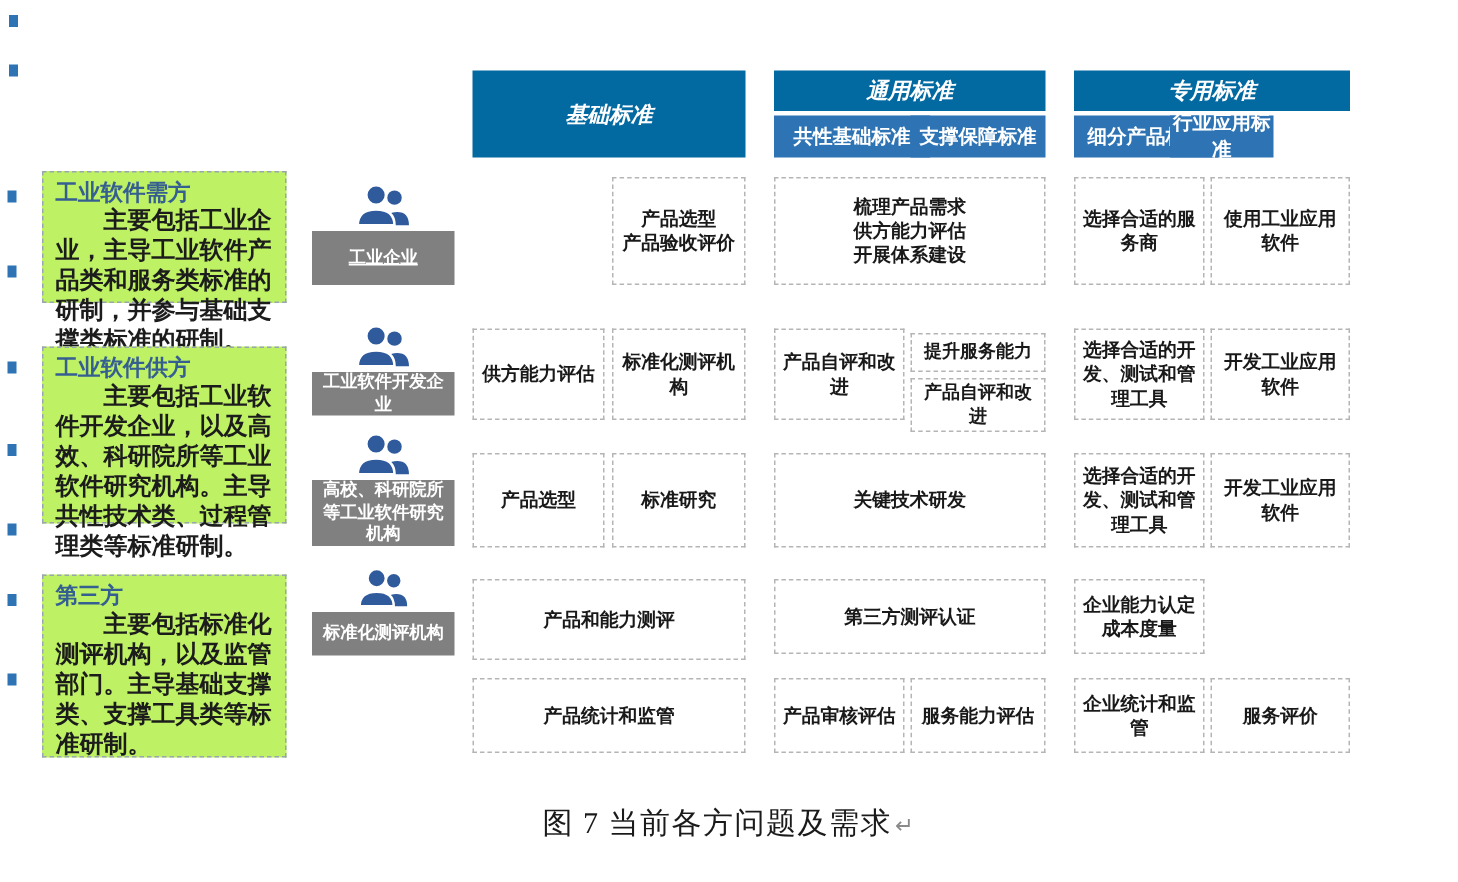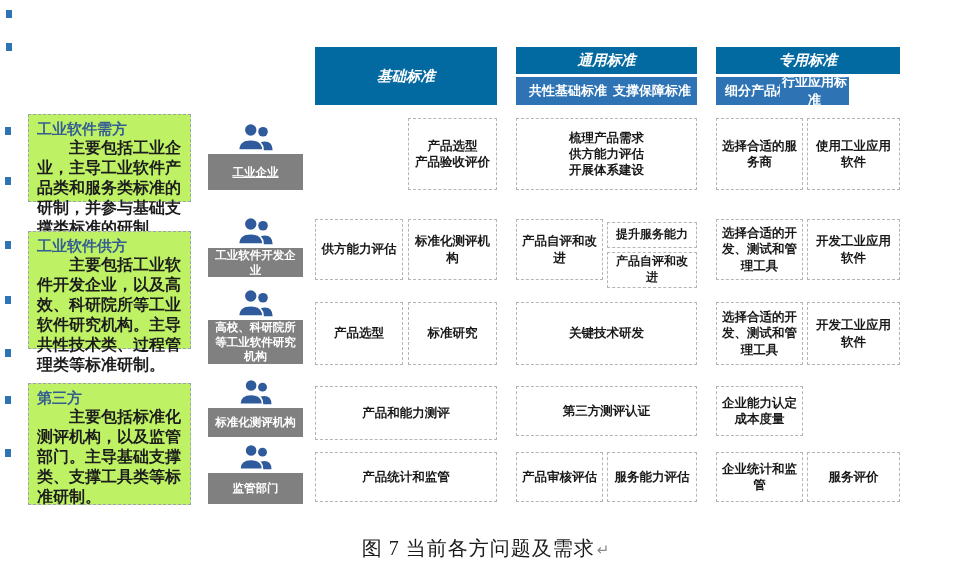--- a/index.html
+++ b/index.html
@@ -120,33 +120,20 @@
         <path d="M26 31 q0 -10 9 -10 q9 0 9 10 z"></path>
         <circle cx="19" cy="8" r="7.5" stroke="#fff" stroke-width="2"></circle>
         <path d="M5 31 q0 -12 14 -12 q14 0 14 12 z" stroke="#fff" stroke-width="2"></path>
       </g>
     </svg>
     <div class="ebox" style="height:29px">
       <span>标准化测评机构</span>
     </div>
   </div>
 
-  <div class="entity" style="left:208px;top:444px">
-    <svg class="people" width="44" height="26" viewBox="0 0 50 32">
-      <g fill="#2F5B9D">
-        <circle cx="33" cy="10" r="5.5"></circle>
-        <path d="M26 31 q0 -10 9 -10 q9 0 9 10 z"></path>
-        <circle cx="19" cy="8" r="7.5" stroke="#fff" stroke-width="2"></circle>
-        <path d="M5 31 q0 -12 14 -12 q14 0 14 12 z" stroke="#fff" stroke-width="2"></path>
-      </g>
-    </svg>
-    <div class="ebox" style="height:31px">
-      <span>监管部门</span>
-    </div>
-  </div>
 
   <div class="cell" style="left:408px;top:118px;width:89px;height:72px">产品选型
 产品验收评价</div>
   <div class="cell" style="left:516px;top:118px;width:181px;height:72px">梳理产品需求
 供方能力评估
 开展体系建设</div>
   <div class="cell" style="left:716px;top:118px;width:87px;height:72px">选择合适的服务商</div>
   <div class="cell" style="left:807px;top:118px;width:93px;height:72px">使用工业应用软件</div>
 
   <div class="cell" style="left:315px;top:219px;width:88px;height:61px">供方能力评估</div>

